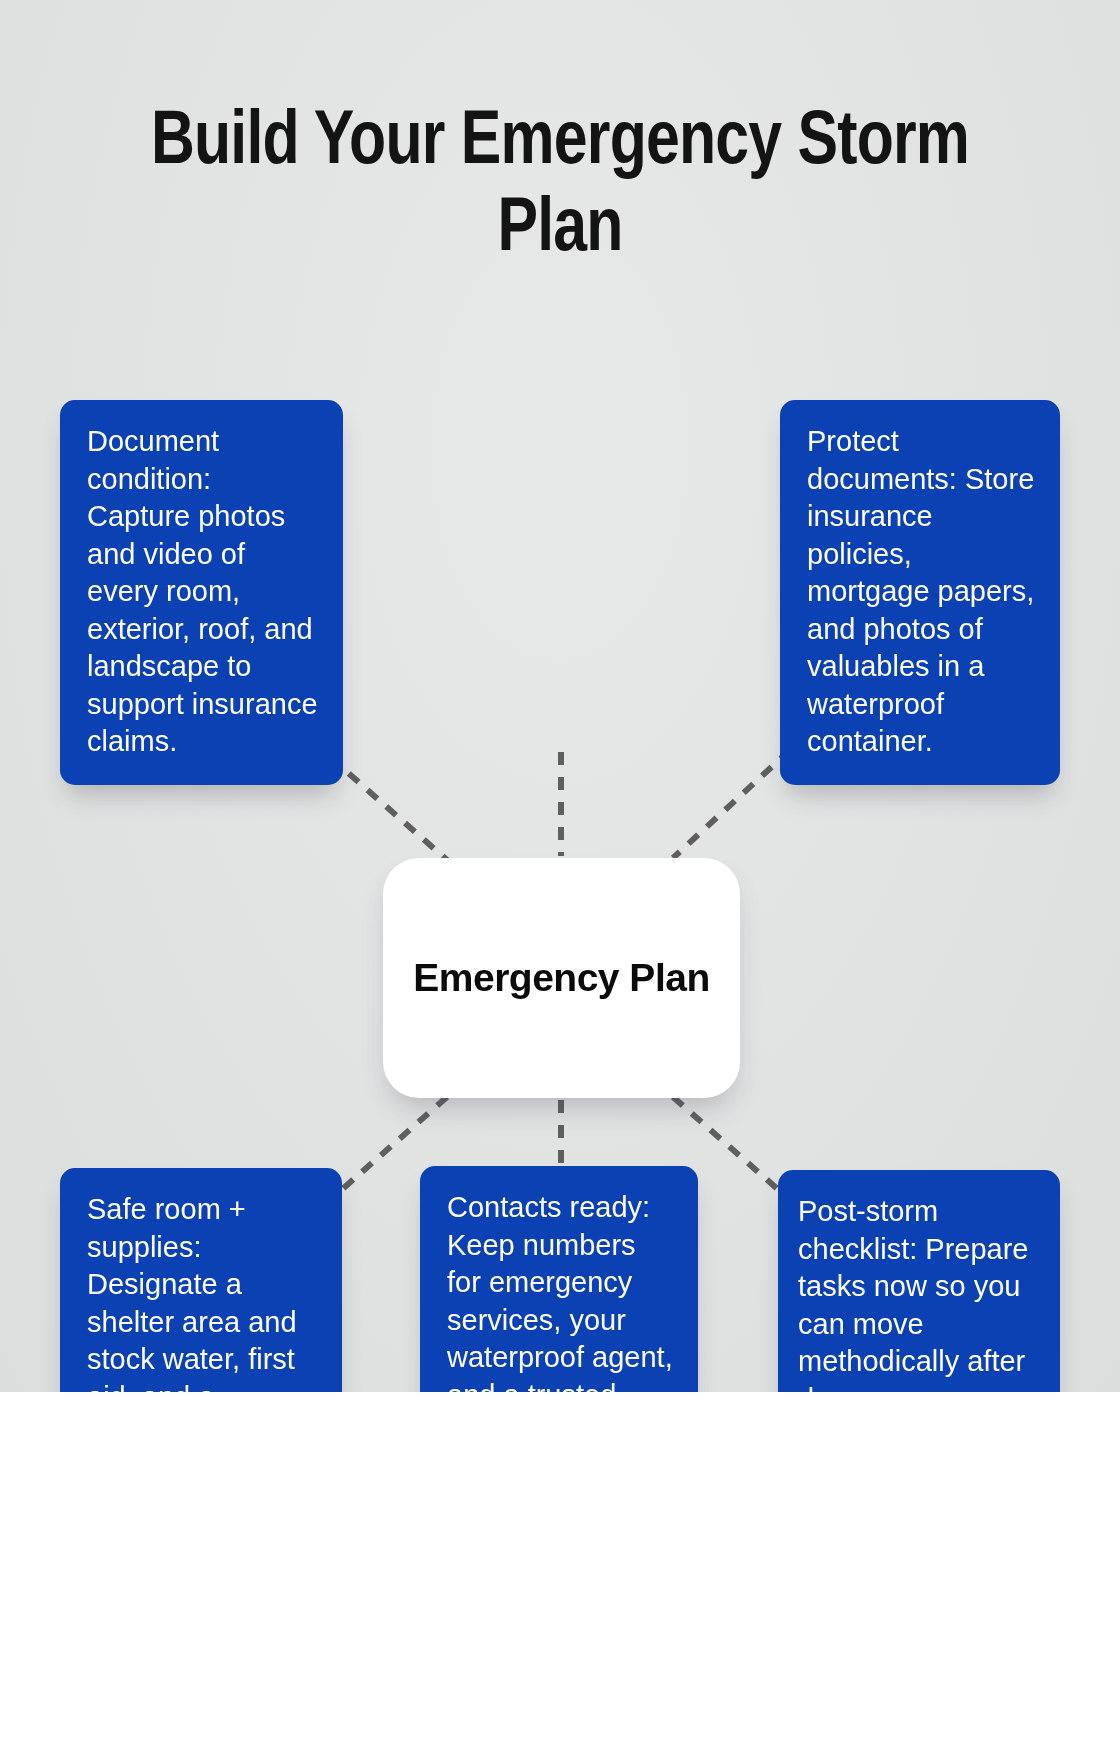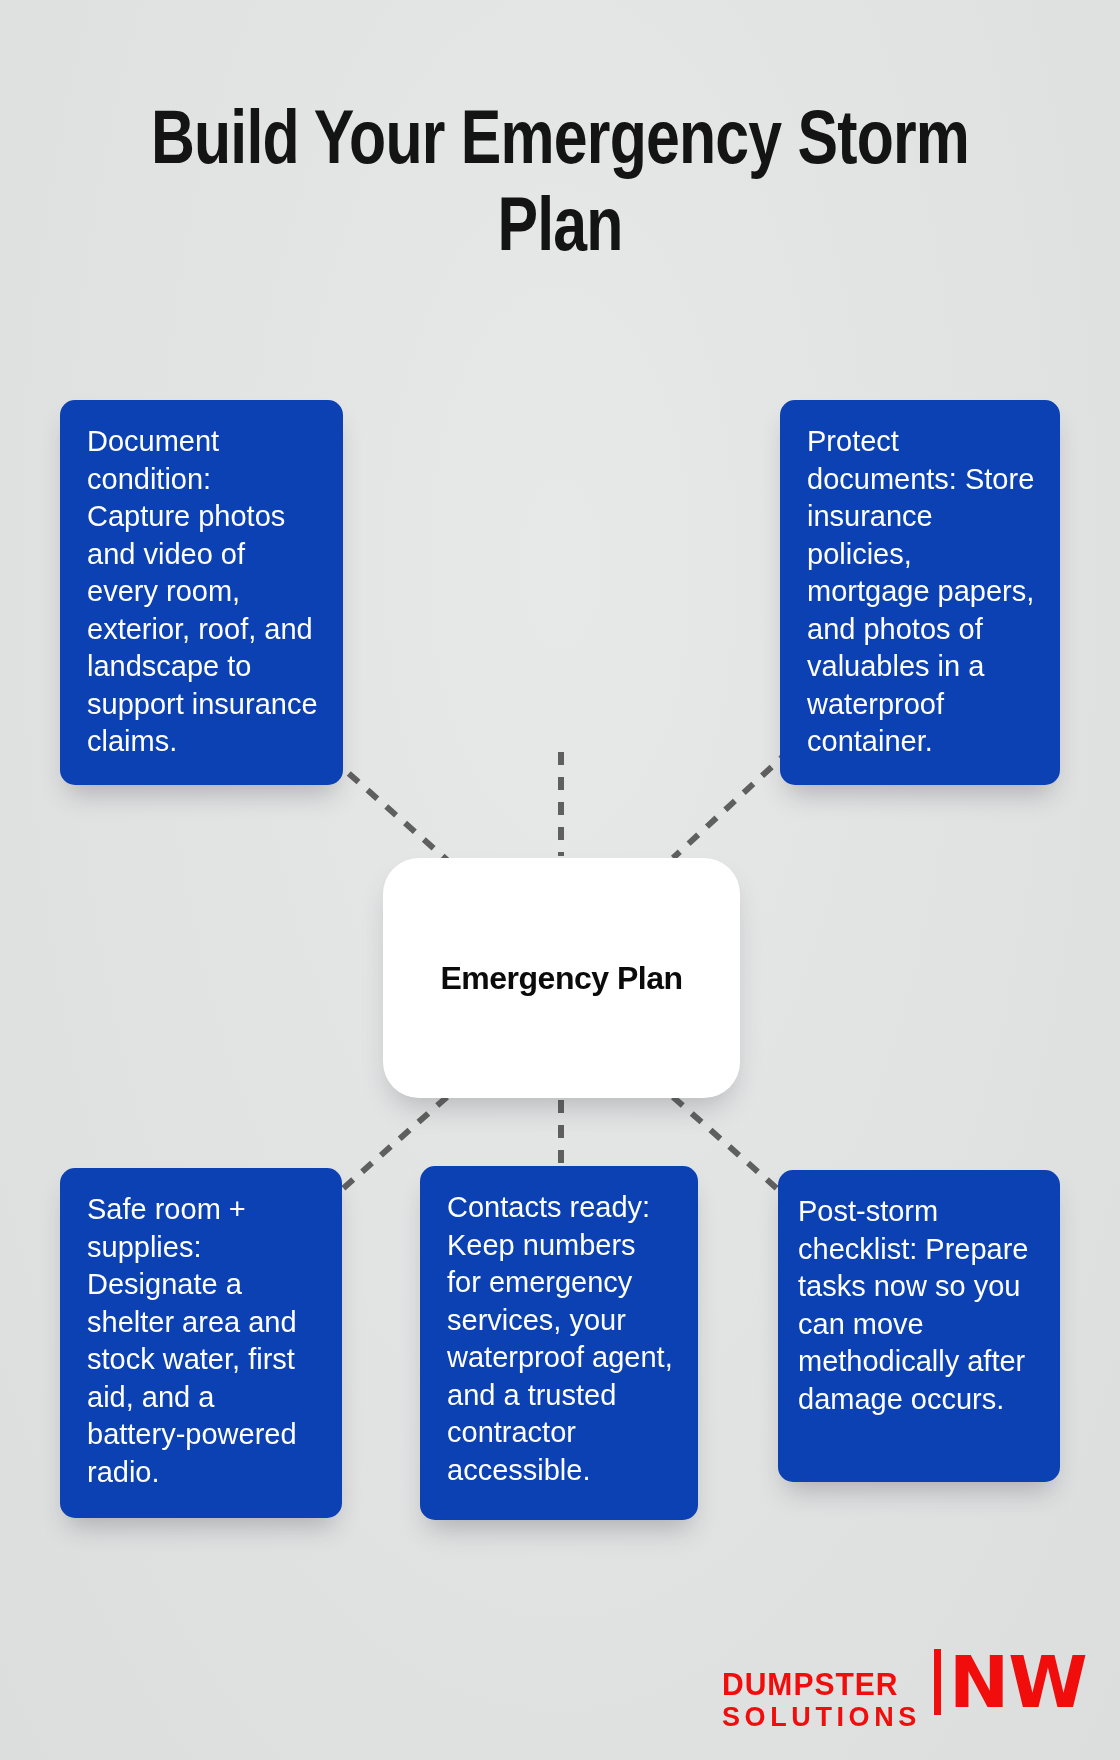--- a/index.html
+++ b/index.html
@@ -1,19 +1,19 @@
 <!DOCTYPE html>
 <html><head>
 <meta charset="utf-8">
 <style>
   html, body { margin: 0; padding: 0; }
   .canvas {
     position: relative;
     width: 1120px;
-    height: 1760px;
+    height: 1392px;
     overflow: hidden;
     background: radial-gradient(ellipse at 50% 32%, #e7e8e8 0%, #e1e2e2 55%, #dcdddd 100%);
     font-family: "Liberation Sans", sans-serif;
   }
 
   
   .title {
     position: absolute;
     top: 94px;
     left: 0;
@@ -72,21 +72,21 @@
     background: #ffffff;
     border-radius: 36px;
     display: flex;
     align-items: center;
     justify-content: center;
     box-shadow: 0 16px 28px -8px rgba(70,70,78,0.28);
   }
   .center-label {
     color: #0b0b0b;
     font-weight: 700;
-    font-size: 32px;
+    font-size: 39px;
     letter-spacing: -0.5px;
   }
 
   
   .logo {
     position: absolute;
     left: 722px;
     top: 1628px;
     display: flex;
     align-items: center;

